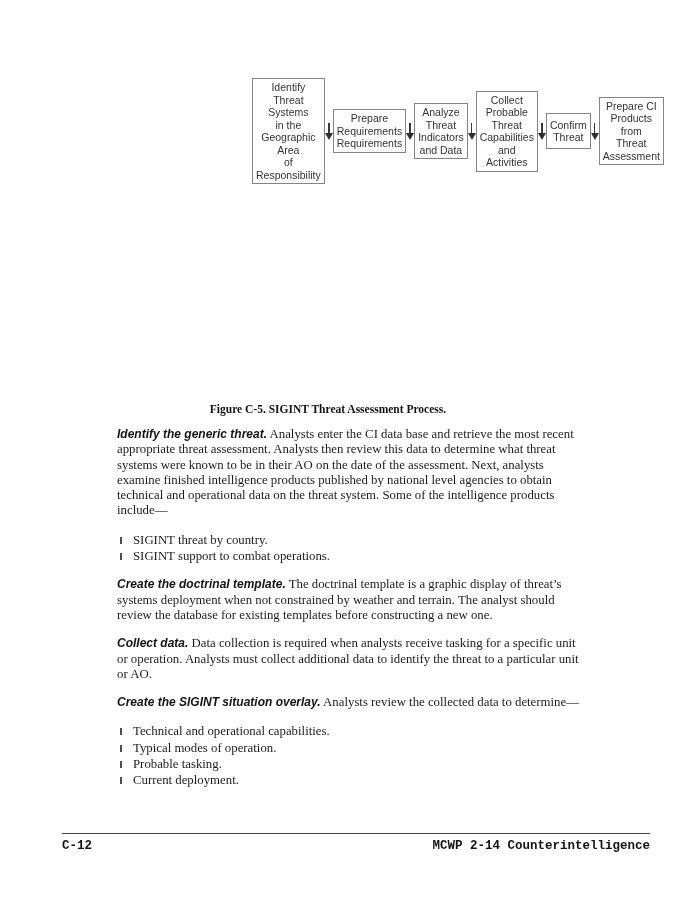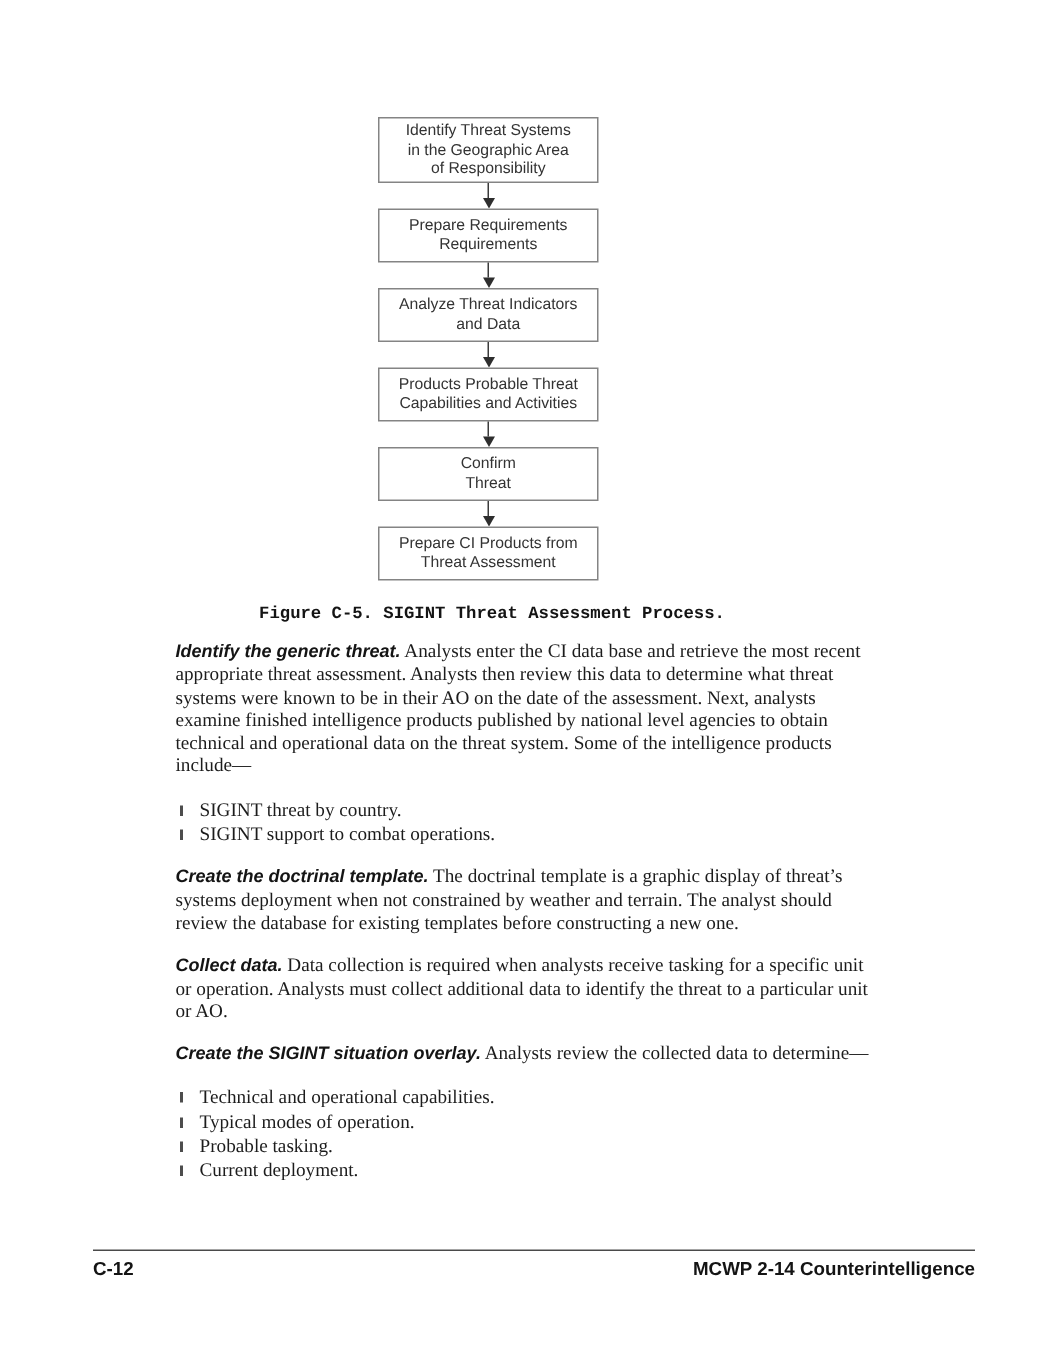--- a/index.html
+++ b/index.html
@@ -13,23 +13,22 @@
     overflow: hidden;
   }
 
   
   .flowchart {
     position: absolute;
     left: 252px;
     top: 78px;
     width: 147px;
     display: flex;
-    flex-direction: column;
+    flex-direction: row;
     align-items: center;
-    justify-content: center;
   }
   .flow-box {
     box-sizing: border-box;
     width: 147px;
     min-height: 36px;
     border: 1px solid #848484;
     background: #ffffff;
     display: flex;
     flex-direction: column;
     justify-content: center;
@@ -57,21 +56,21 @@
     border-top: 7px solid #2e2e2e;
   }
 
   
   .figure-caption {
     position: absolute;
     top: 403px;
     left: 0;
     width: 656px;
     text-align: center;
-    font-family: Liberation Mono, monospace;
+    font-family: Liberation Serif, serif;
     font-weight: bold;
     font-size: 11.5px;
     color: #141414;
   }
 
   
   .body-text {
     position: absolute;
     left: 117px;
     top: 427px;
@@ -116,21 +115,21 @@
     height: 1px;
     background: #4a4a4a;
   }
   .footer {
     position: absolute;
     left: 62px;
     top: 839px;
     width: 588px;
     display: flex;
     justify-content: space-between;
-    font-family: Liberation Sans, sans-serif;
+    font-family: Liberation Mono, monospace;
     font-weight: bold;
     font-size: 12.5px;
     color: #141414;
   }
 </style>
 </head>
 <body>
 
 <div class="page">
 
@@ -158,21 +157,21 @@
     <div class="flow-box">
       <span>Analyze Threat Indicators</span>
       <span>and Data</span>
     </div>
     <div class="flow-arrow">
       <div class="stem"></div>
       <div class="head"></div>
     </div>
 
     <div class="flow-box">
-      <span>Products Probable Threat</span>
+      <span>Collect Probable Threat</span>
       <span>Capabilities and Activities</span>
     </div>
     <div class="flow-arrow">
       <div class="stem"></div>
       <div class="head"></div>
     </div>
 
     <div class="flow-box">
       <span>Confirm</span>
       <span>Threat</span>

